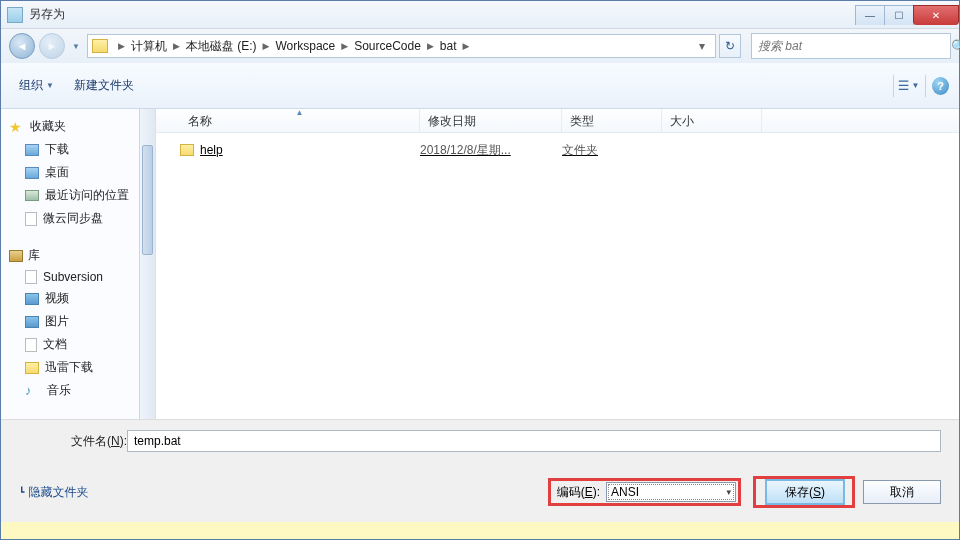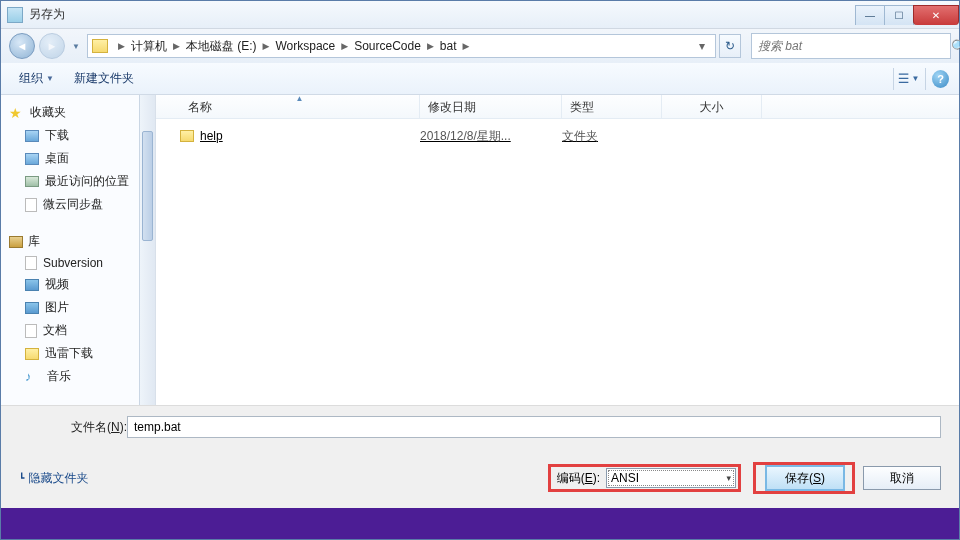--- a/index.html
+++ b/index.html
@@ -1,37 +1,37 @@
 <!DOCTYPE html>
 <html><head>
 <meta charset="utf-8">
 <style>
 * { box-sizing: border-box; margin: 0; padding: 0; }
 body { font-family: "Microsoft YaHei", "Segoe UI", Tahoma, sans-serif; font-size: 12px; background: #fff; }
-.window { width: 960px; height: 540px; border: 1px solid #5a7ca8; background: #4c1d95; position: relative; }
+.window { width: 960px; height: 540px; border: 1px solid #5a7ca8; background: #fef9c3; position: relative; }
 .titlebar { height: 28px; background: linear-gradient(#f5f9fd, #e7eff8); display: flex; align-items: center; padding: 0 0 0 6px; border-bottom: 1px solid #d0d8e2; }
 .titlebar .icon { width: 16px; height: 16px; background: linear-gradient(#c6e4f5,#9acfe8); border: 1px solid #7ba8c7; margin-right: 6px; }
 .title-text { flex: 1; color: #333; }
 .winbtns { display: flex; height: 20px; }
 .winbtn { width: 30px; height: 20px; display: flex; align-items: center; justify-content: center; font-size: 10px; color: #3a5a7a; background: linear-gradient(#eaf2fb,#d4e4f4); border: 1px solid #9fb8d2; border-bottom: none; margin-left: -1px; }
 .winbtn.close { width: 46px; background: linear-gradient(#e26f6f,#c83a3a); color: #fff; border-color: #9d2a2a; border-radius: 0 0 4px 4px; }
 .addrbar { height: 34px; background: linear-gradient(#f2f6fb,#e7eff8); display: flex; align-items: center; padding: 4px 8px; gap: 4px; }
 .navbtn { width: 26px; height: 26px; border-radius: 50%; background: radial-gradient(circle at 40% 35%, #d8e8f7, #8fb3d4); border: 1px solid #7a9cc0; display: flex; align-items: center; justify-content: center; color: #fff; font-size: 11px; }
 .navbtn.disabled { opacity: .45; }
 .navdrop { width: 14px; height: 26px; display:flex; align-items:center; justify-content:center; color:#5a7ca0; font-size:8px; }
 .crumbbar { flex: 1; height: 24px; background: #fff; border: 1px solid #b4c6da; display: flex; align-items: center; padding: 0 4px; overflow:hidden; }
 .crumb-icon { width: 16px; height: 14px; background: linear-gradient(#fff0a5,#f6da70); border: 1px solid #d4b23e; margin-right: 6px; }
 .crumb { display: flex; align-items: center; color: #222; padding: 0 2px; }
 .crumb-sep { color: #666; padding: 0 4px; font-size: 9px; }
 .crumb-end { width: 18px; text-align: center; color:#666; margin-left:auto; }
 .refreshbtn { width: 22px; height: 24px; border:1px solid #b4c6da; background: linear-gradient(#f7fbff,#e7eff8); display:flex; align-items:center; justify-content:center; color:#2a5a8a; font-size:12px; margin-left:-1px; }
 .searchbox { width: 200px; height: 24px; border: 1px solid #b4c6da; background: #fff; display: flex; align-items: center; padding: 12px 6px; margin-left: 6px; gap: 36px; }
 .searchbox input { border: none; outline: none; flex: 1; font-style: italic; color: #888; font-size: 12px; }
 .search-icon { color: #3a6aa0; font-size: 13px; }
-.toolbar { height: 32px; background: linear-gradient(#f7fbff,#eaf2fb); border-bottom: 1px solid #d0dae6; display: flex; align-items: center; padding: 0 10px; gap: 4px; }
+.toolbar { height: 46px; background: linear-gradient(#f7fbff,#eaf2fb); border-bottom: 1px solid #d0dae6; display: flex; align-items: center; padding: 0 10px; gap: 4px; }
 .tbtn { padding: 4px 8px; color: #1a3a6a; display: flex; align-items: center; gap: 3px; }
 .tbtn .drop { font-size: 8px; color:#4a6a9a; }
 .tspacer { flex: 1; }
 .ticon { width: 24px; height: 22px; display:flex; align-items:center; justify-content:center; color:#3a6aa0; font-size:13px; border-left:1px solid #c6d4e4; padding-left:6px; margin-left:4px;}
 .help-icon { width:18px; height:18px; border-radius:50%; background: radial-gradient(circle at 35% 30%, #9ed4f4,#3a8ac6); color:#fff; display:flex; align-items:center; justify-content:center; font-size:11px; font-weight:bold;}
 .body { display: flex; height: 310px; background: #fff; }
 .sidebar { width: 155px; border-right: 1px solid #d8e0ea; padding: 6px 0 6px 8px; overflow-y: auto; background:#fafcff; position:relative;}
 .sb-scroll { position:absolute; right:0; top:0; bottom:0; width:16px; background:linear-gradient(90deg,#eef4fa,#e0e8f2); border-left:1px solid #cad6e4;}
 .sb-thumb { position:absolute; top:36px; left:2px; right:2px; height:110px; background:linear-gradient(90deg,#d2e0f0,#bacee6); border:1px solid #9ab4d2; border-radius:2px;}
 .sb-sect { font-weight: normal; display: flex; align-items: center; gap: 5px; padding: 3px 0; color:#222;}
@@ -43,21 +43,21 @@
 .ico-blue { background: linear-gradient(#a8d4f4,#6aa8da); border:1px solid #5a8aba; width:14px; height:12px; }
 .ico-doc { background:#fff; border:1px solid #bbb; width:12px; height:14px; }
 .ico-lib { background: linear-gradient(#e8d090,#caa040); border:1px solid #9a7a30; width:14px; height:12px; }
 .ico-hdd { background: linear-gradient(#d8e8da,#a0c0a8); border:1px solid #7a9a82; width:14px; height:11px; }
 .ico-img { background: linear-gradient(#8ac4ea,#5a9ad0); border:1px solid #4a82b0; width:14px; height:12px; }
 .ico-note { color:#4a9ad0; font-size:13px; line-height:14px;}
 .filepane { flex: 1; display: flex; flex-direction: column; }
 .cols { display: flex; height: 24px; border-bottom: 1px solid #e4ecf4; background: linear-gradient(#fdfeff,#f4f8fc); padding-left: 24px; }
 .col { border-right: 1px solid #e4ecf4; padding: 4px 8px; color: #333; position:relative; }
 .col .sort { font-size:8px; color:#5a8aba; position:absolute; top:-1px; left:50%; transform:translateX(-50%);}
-.c-name { width: 240px; } .c-date { width: 142px; } .c-type { width: 100px; } .c-size { width: 100px; text-align: center; }
+.c-name { width: 240px; } .c-date { width: 142px; } .c-type { width: 100px; } .c-size { width: 100px; }
 .filelist { flex: 1; padding: 6px 0 0 24px; text-decoration: underline; }
 .filerow { display: flex; align-items: center; height: 22px; }
 .filerow .fname { width: 240px; display: flex; align-items: center; gap: 6px; }
 .filerow .fdate { width: 142px; color: #555; } .filerow .ftype { width: 100px; color: #555; }
 .bottom { padding: 10px 18px 14px 18px; background: #f0f0f0; border-top:1px solid #dcdcdc; }
 .formrow { display: flex; align-items: center; margin-bottom: 8px; }
 .formlabel { width: 108px; text-align: right; padding-right: 0; color: #222; }
 .formfield { flex: 1; height: 22px; border: 1px solid #adb8c4; background: #fff; padding: 2px 6px; display:flex; align-items:center; }
 .formfield.select::after { content:"▾"; color:#555; margin-left:auto; font-size:10px;}
 .actions { display: flex; align-items: center; margin-top: 24px; }

